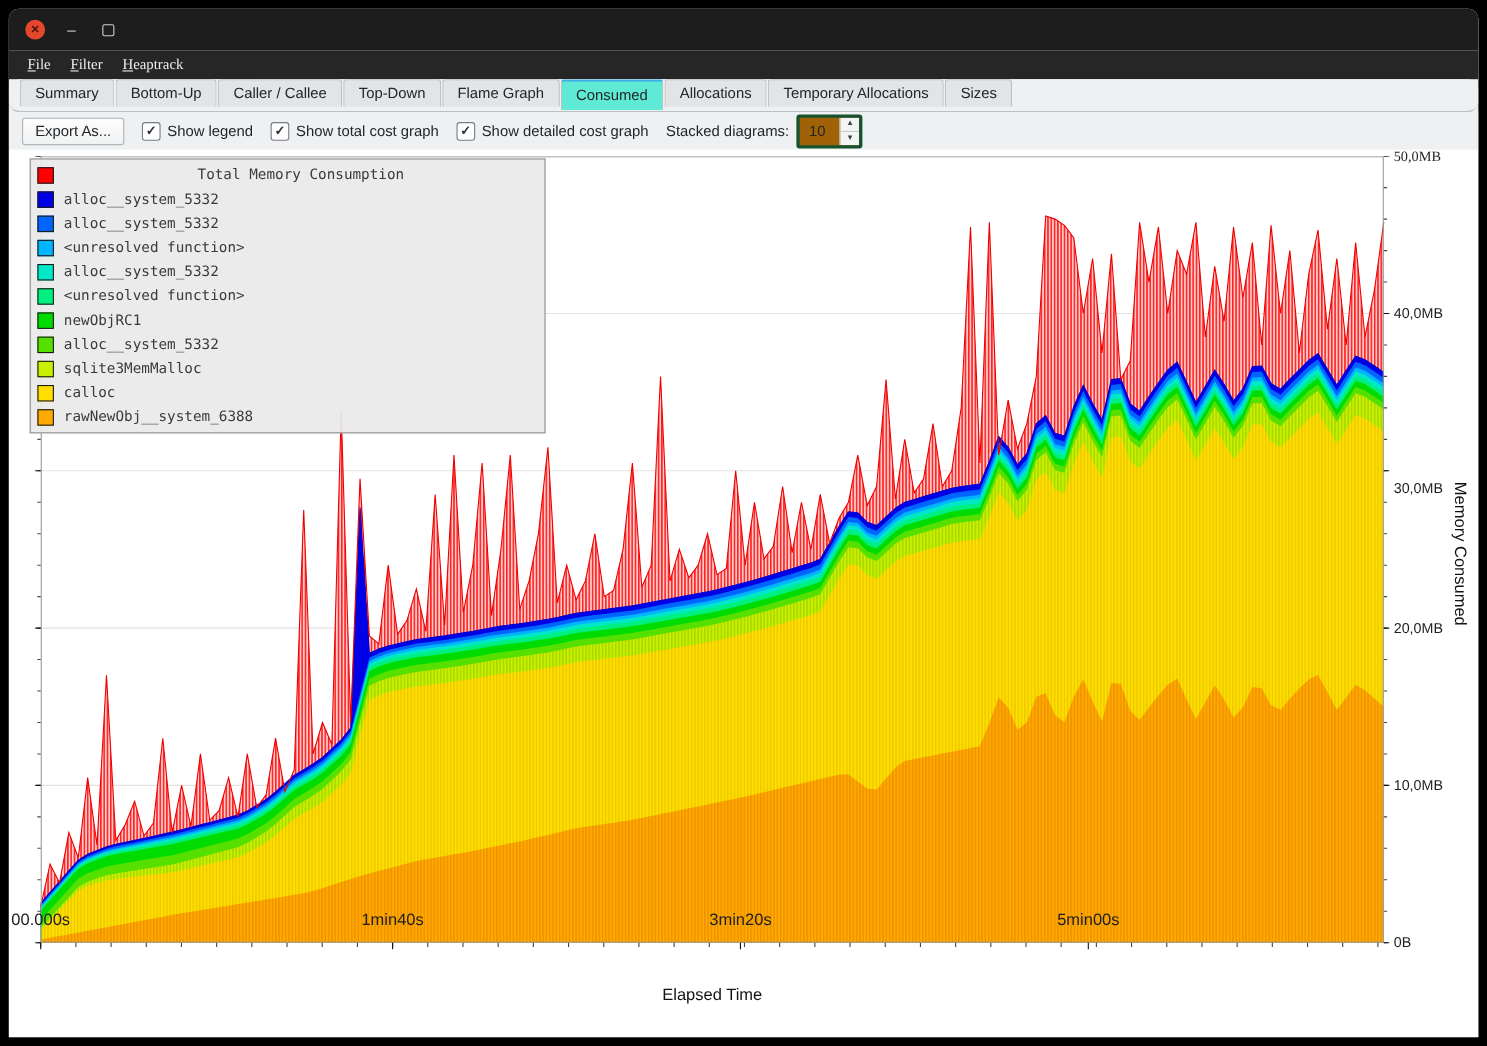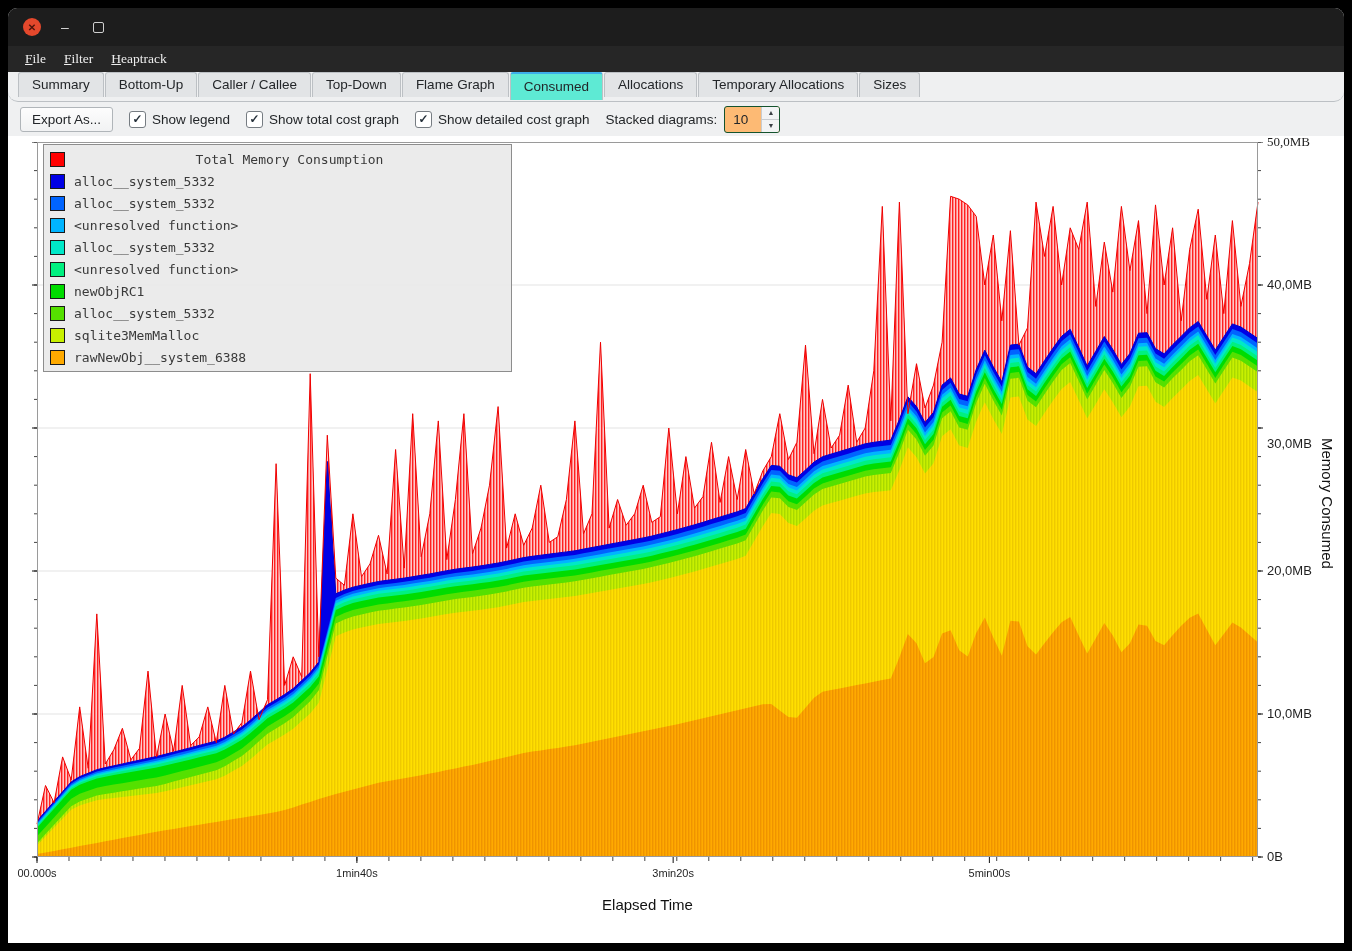--- a/index.html
+++ b/index.html
@@ -27,37 +27,37 @@
        border:1px solid #bcc0c4;border-bottom:none;border-radius:3px 3px 0 0;margin-right:1px;white-space:nowrap;}
   .tab.active{background:#5eead4;border-top:2px solid #3daee9;padding-top:5px;padding-bottom:6px;margin-bottom:-1px;}
   
   .toolbar{height:34px;background:#eff0f1;display:flex;align-items:center;gap:16px;padding:0 12px;flex:none;font-size:13.5px;color:#232629;}
   .btn{background:linear-gradient(#fdfdfd,#f1f2f3);border:1px solid #b0b5b9;border-radius:3px;
        padding:4px 11px;font-size:13.5px;color:#232629;}
   .cb{display:flex;align-items:center;gap:6px;}
   .cb-box{width:15px;height:15px;background:#fff;border:1px solid #767c82;border-radius:3px;
           display:flex;align-items:center;justify-content:center;font-size:12px;font-weight:bold;color:#25303a;line-height:1;}
   .spin-wrap{display:flex;align-items:center;gap:7px;}
-  .spin{display:flex;height:25px;background:#fdba74;border:1px solid #14532d;border-radius:3px;overflow:hidden;}
+  .spin{display:flex;height:25px;background:#a16207;border:3px solid #14532d;border-radius:3px;overflow:hidden;}
   .spin-val{width:28px;padding-left:8px;display:flex;align-items:center;font-size:13.5px;}
   .spin-btns{display:flex;flex-direction:column;width:17px;border-left:1px solid #c9cccf;}
   .spin-btn{flex:1;display:flex;align-items:center;justify-content:center;font-size:7px;color:#3a3f44;background:#f2f3f4;}
   .spin-btn:first-child{border-bottom:1px solid #c9cccf;}
   
   .chart-panel{flex:1;background:#ffffff;position:relative;}
   #plot{position:absolute;left:23px;top:6px;width:1233px;height:723px;}
   #plot-svg{display:block;}
-  .legend{position:absolute;left:35px;top:8px;width:467px;background:rgba(233,233,233,0.93);
+  .legend{position:absolute;left:19px;top:8px;width:467px;background:rgba(233,233,233,0.93);
           border:1px solid #8d8d8d;font-family:"DejaVu Sans Mono",monospace;font-size:13px;color:#3a3a3a;
           padding:3px 0;z-index:5;}
   .legend-row{display:flex;align-items:center;height:22px;padding:0 6px;gap:9px;}
   .legend-swatch{width:15px;height:15px;border:1px solid #1a1a1a;flex:none;box-sizing:border-box;}
   .legend-title{flex:1;text-align:center;}
   .ytick{position:absolute;left:1259px;font-size:13px;color:#1f1f1f;white-space:nowrap;}
-  .xtick{position:absolute;top:731px;font-size:11px;color:#1f1f1f;transform:translateX(-50%);white-space:nowrap;}
+  .xtick{position:absolute;top:692px;font-size:15px;color:#1f1f1f;transform:translateX(-50%);white-space:nowrap;}
   .xlabel{position:absolute;left:29px;top:760px;width:1221px;text-align:center;font-size:15px;color:#111;}
   .ylabel{position:absolute;left:1306px;top:6px;height:723px;width:26px;display:flex;align-items:center;
           justify-content:center;font-size:15px;color:#111;writing-mode:vertical-rl;}
 </style>
 </head>
 <body>
 
 <div class="window">
 
   <div class="titlebar">
@@ -308,20 +308,24 @@
       </div>
       <div class="legend-row">
         <span class="legend-swatch" style="background: rgb(85, 224, 0);"></span>
         <span>alloc__system_5332</span>
       </div>
       <div class="legend-row">
         <span class="legend-swatch" style="background: rgb(200, 240, 0);"></span>
         <span>sqlite3MemMalloc</span>
       </div>
       <div class="legend-row">
+        <span class="legend-swatch" style="background: rgb(255, 223, 0);"></span>
+        <span>calloc</span>
+      </div>
+      <div class="legend-row">
         <span class="legend-swatch" style="background: rgb(255, 170, 0);"></span>
         <span>rawNewObj__system_6388</span>
       </div>
     </div>
 
     <div class="xlabel">Elapsed Time</div>
     <div class="ylabel">Memory Consumed</div>
   <span class="ytick" style="top: 713px;">0B</span>
       <span class="ytick" style="top: 570px;">10,0MB</span>
       <span class="ytick" style="top: 427px;">20,0MB</span>

